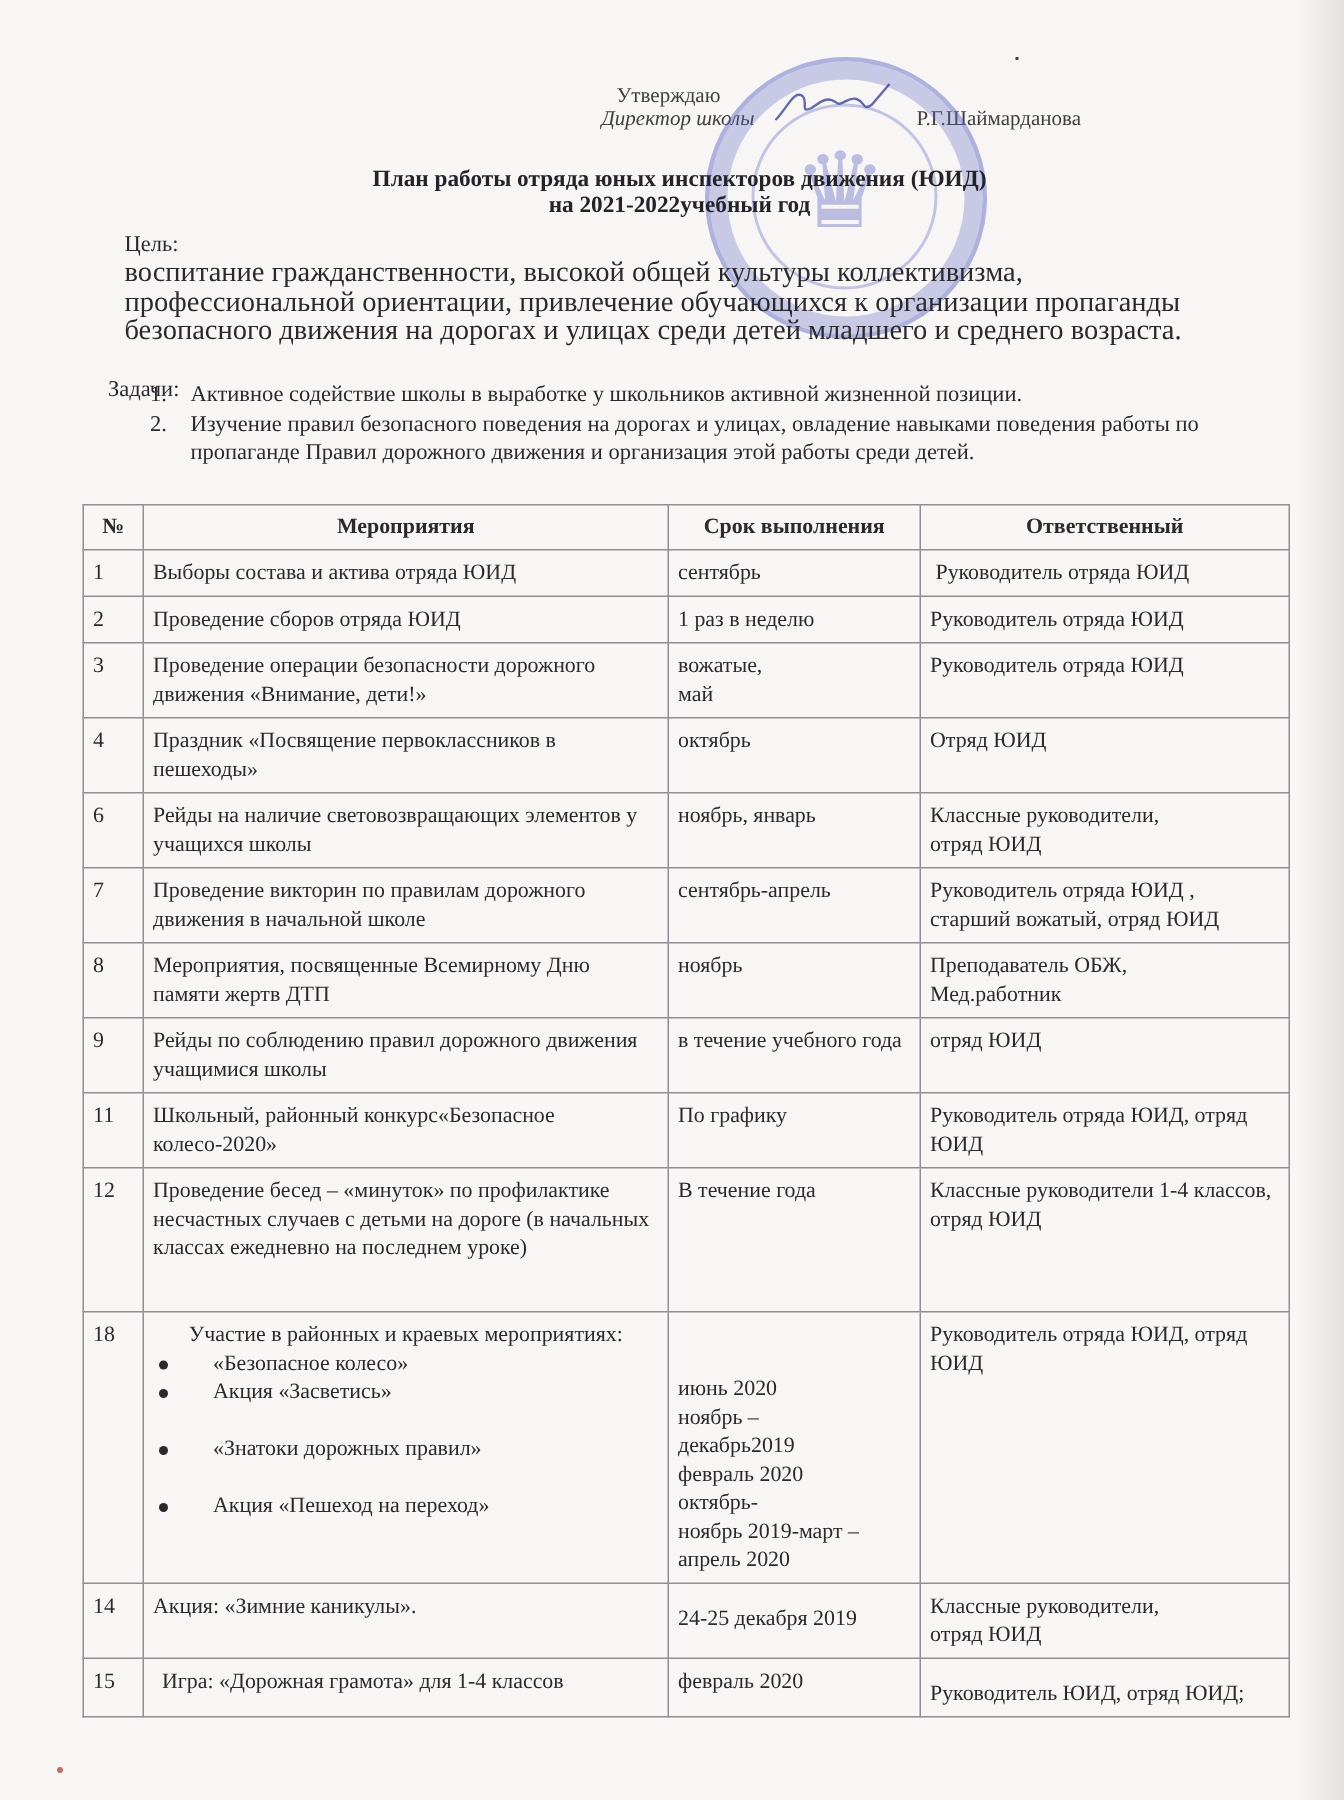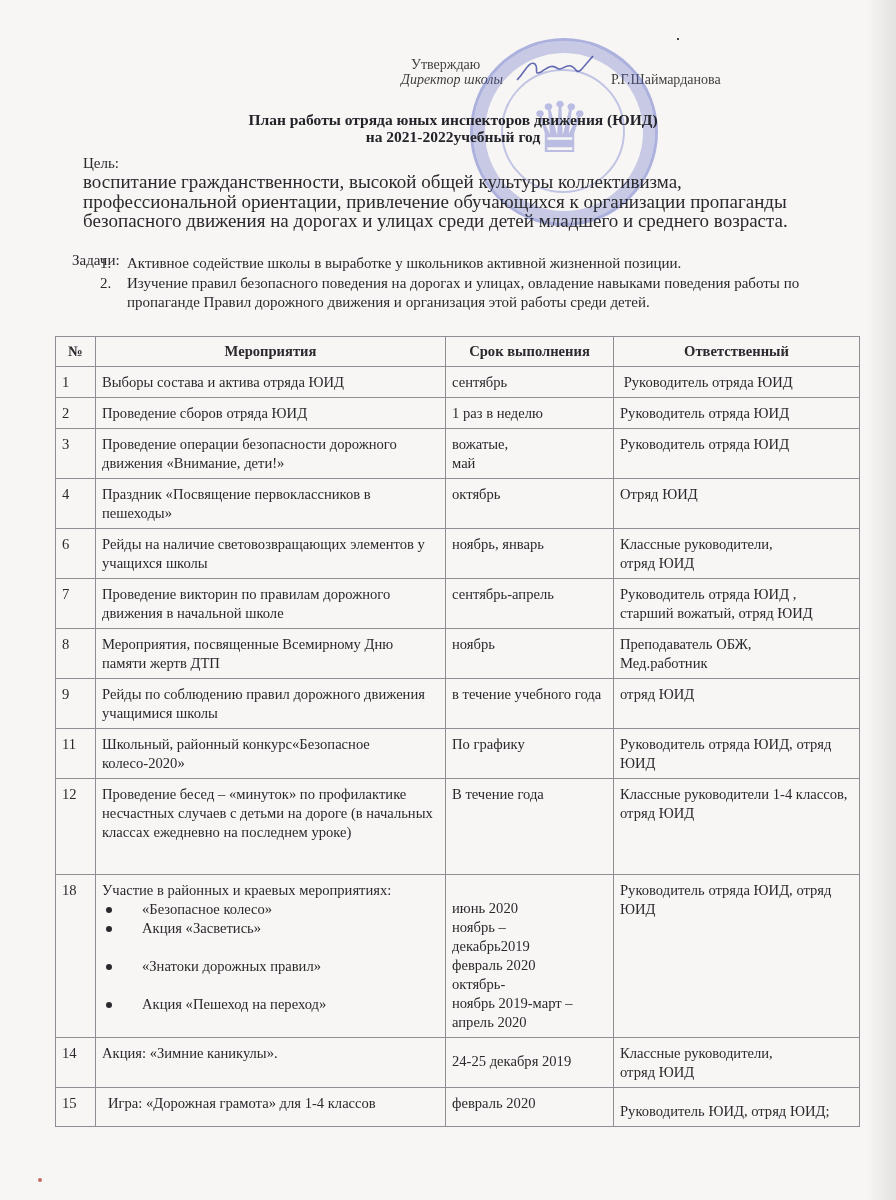--- a/index.html
+++ b/index.html
@@ -65,21 +65,21 @@
     padding: 6px 6px 5px 6px; text-align: left;
   }
   table.plan th { font-weight: bold; text-align: center; height: 19px; padding: 5px 4px; }
   col.c-no { width: 40px; }
   col.c-ev { width: 350px; }
   col.c-dt { width: 168px; }
   col.c-rs { width: 246px; }
   td.no { padding-left: 3px; padding-right: 2px; }
   td.just { text-align: justify; }
   td.center { text-align: center; }
-  .sub-intro { display: block; }
+  .sub-intro { display: block; text-align: center; }
   ul.bullets { list-style: none; margin: 0; padding: 0; }
   ul.bullets li { position: relative; padding-left: 40px; }
   ul.bullets li::before {
     content: ""; position: absolute; left: 4px; top: 7px; width: 6px; height: 6px;
     border-radius: 50%; background: #2a2a2e;
   }
   ul.bullets li.gap { margin-top: 19px; }
   .dot-mark {
     position: absolute; left: 38px; top: 1178px; width: 4px; height: 4px;
     border-radius: 50%; background: #c66c62;
@@ -211,21 +211,21 @@
       <td class="no">18</td>
       <td>
         <span class="sub-intro">Участие в районных и краевых мероприятиях:</span>
         <ul class="bullets">
           <li>«Безопасное колесо»</li>
           <li>Акция «Засветись»</li>
           <li class="gap">«Знатоки дорожных правил»</li>
           <li class="gap">Акция «Пешеход на переход»</li>
         </ul>
       </td>
-      <td class="center" style="padding-top:24px">
+      <td class="center" style="padding-top:42px">
         <div>июнь 2020</div>
         <div>ноябрь –</div>
         <div>декабрь2019</div>
         <div>февраль 2020</div>
         <div>октябрь-</div>
         <div>ноябрь 2019-март –</div>
         <div>апрель 2020</div>
       </td>
       <td>Руководитель отряда ЮИД, отряд ЮИД</td>
     </tr>

